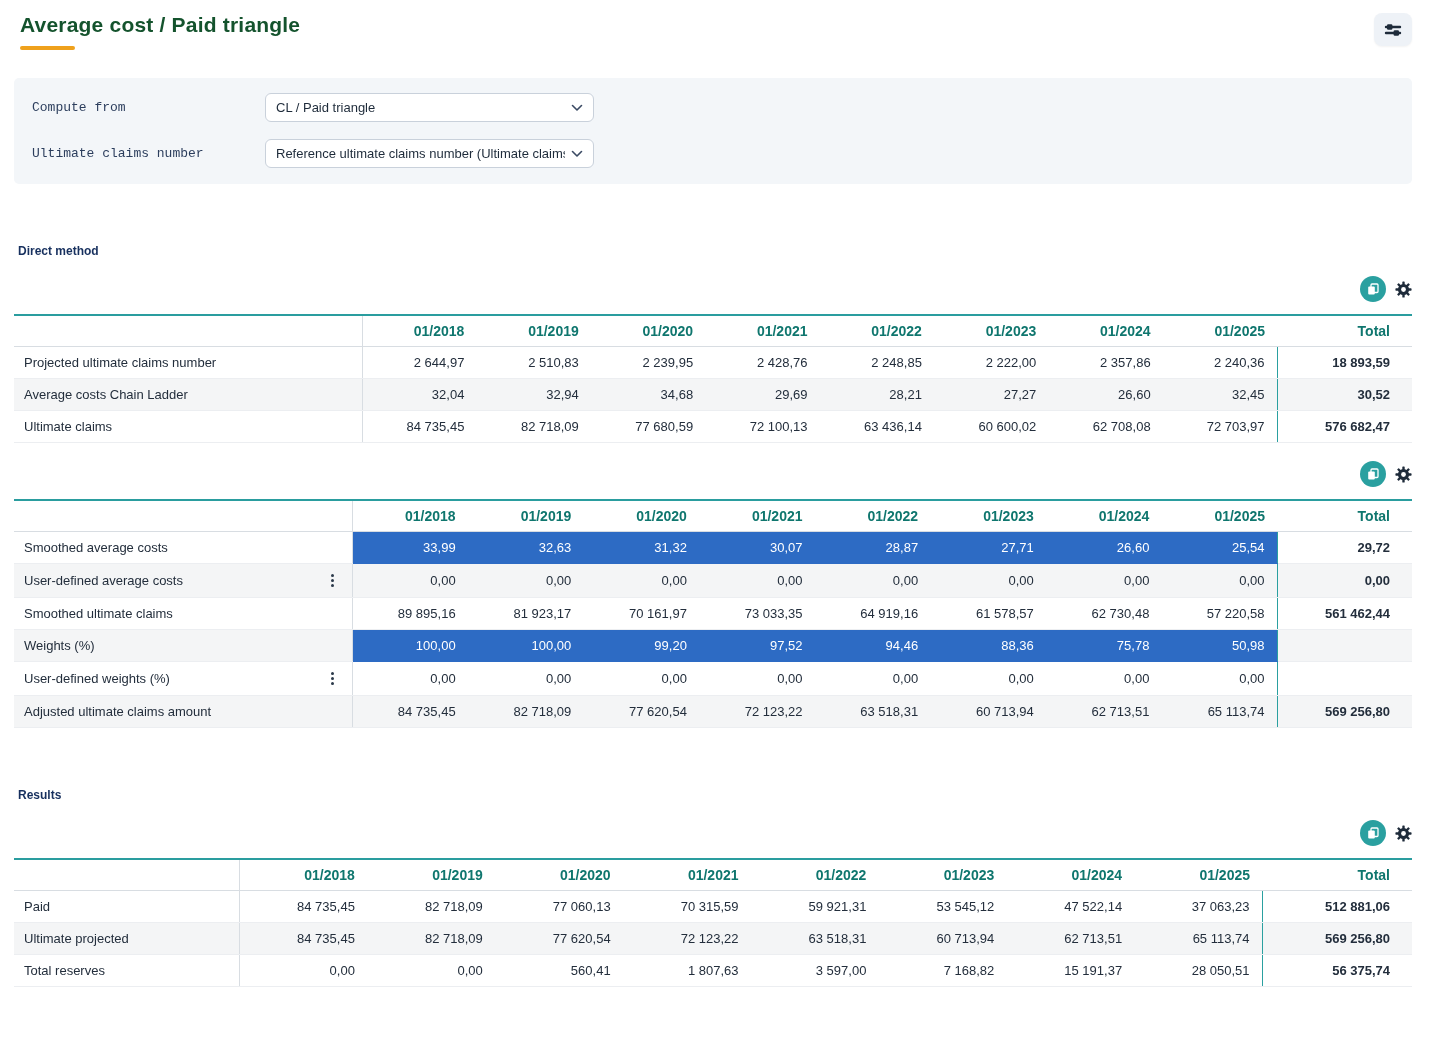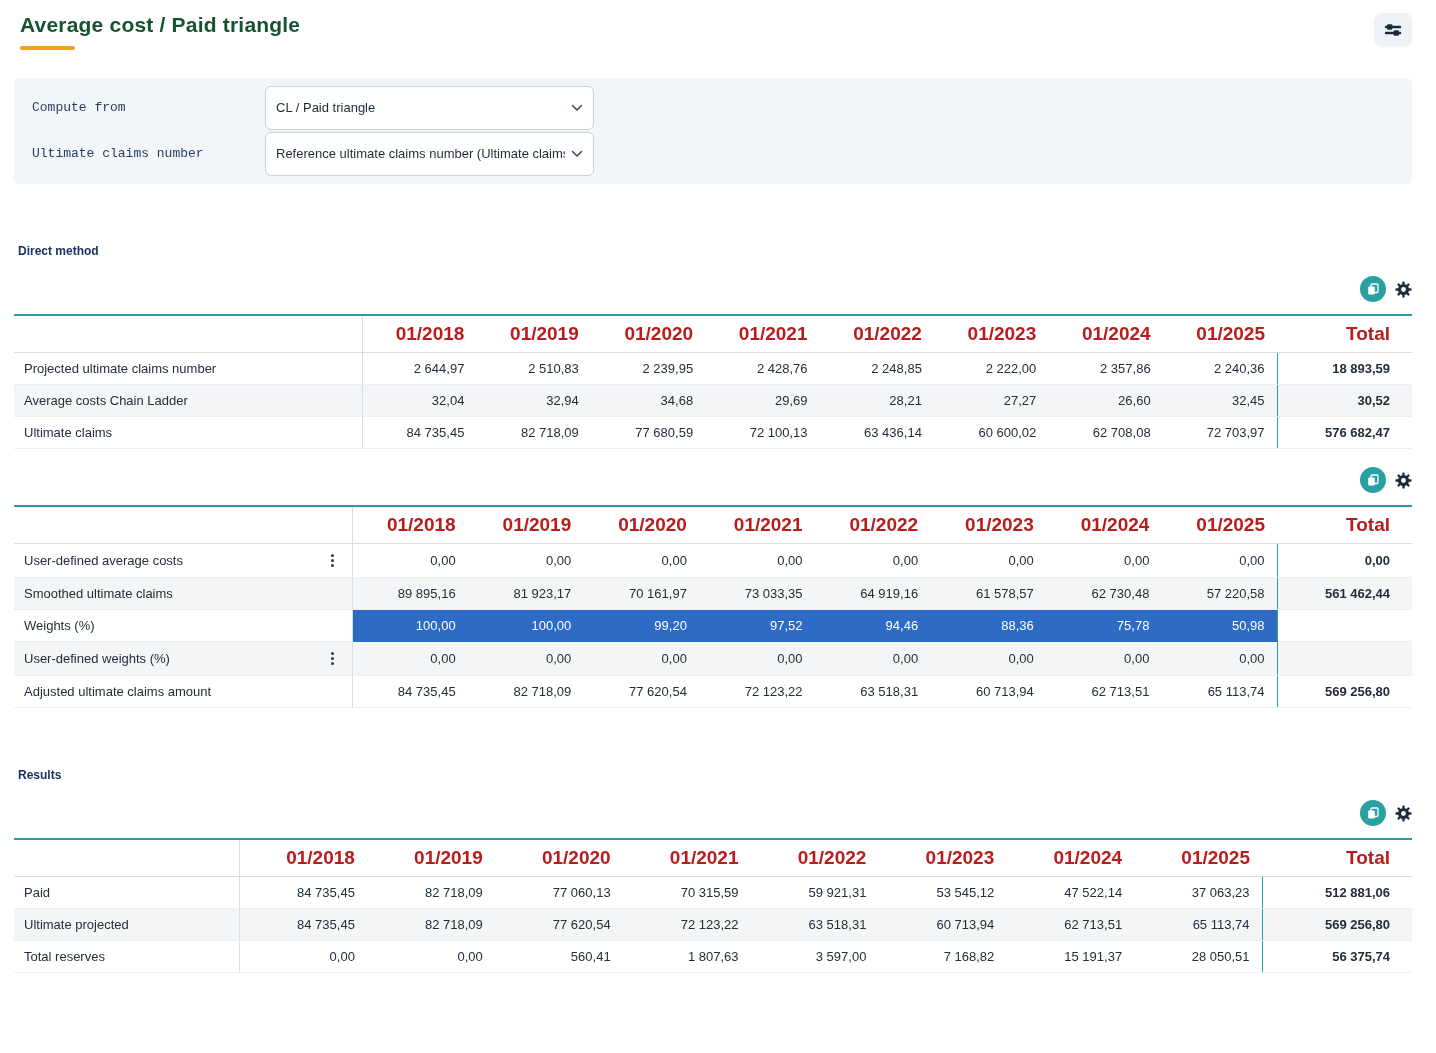--- a/index.html
+++ b/index.html
@@ -11,35 +11,35 @@
   .title-wrap h1 { font-size:21px; font-weight:bold; color:#14532d; letter-spacing:.2px; }
   .title-underline { width:55px; height:4px; background:#efa11c; border-radius:2px; margin-top:9px; }
   .hdr-settings-btn { width:38px; height:33px; border:none; background:#eef2f7; border-radius:8px;
     display:flex; align-items:center; justify-content:center; cursor:pointer; box-shadow:0 1px 2px rgba(0,0,0,.05); }
 
   
   .param-panel { margin:28px 0 0 0; background:#f3f6f9; border-radius:5px; padding:15px 18px 16px 18px; }
   .param-row { display:flex; align-items:center; height:29px; }
   .param-row + .param-row { margin-top:17px; }
   .param-label { width:233px; font-size:13px; color:#2c3e5d;font-family:Liberation Mono, monospace; }
-  .select-box { width:329px; height:44px; background:#fff; border:1px solid #c9d1db; border-radius:6px;
+  .select-box { width:329px; height:29px; background:#fff; border:1px solid #c9d1db; border-radius:6px;
     display:flex; align-items:center; padding:0 10px; cursor:pointer; }
   .select-box .sel-text { flex:1; font-size:13px; color:#1e2b3a; white-space:nowrap; overflow:hidden; }
   .select-box .chev { flex:none; margin-left:6px; display:flex; }
 
   
   .section-heading { margin-top:60px; font-size:12px; font-weight:bold; color:#17305e; padding-left:4px; }
   .table-toolbar { display:flex; justify-content:flex-end; align-items:center; gap:9px; margin-top:18px; margin-bottom:12px; }
   .copy-btn { width:26px; height:26px; border-radius:50%; border:none; background:#2aa0a0;
     display:flex; align-items:center; justify-content:center; cursor:pointer; }
   .gear-btn { border:none; background:transparent; display:flex; cursor:pointer; padding:0; }
 
   
   table { width:100%; border-collapse:collapse; table-layout:fixed; border-top:2px solid #2a9d9f; }
-  thead th { font-size:19px; font-weight:bold; color:#b91c1c; text-align:right;
+  thead th { font-size:14px; font-weight:bold; color:#0f766e; text-align:right;
     padding:7px 12px 7px 12px; border-bottom:1px solid #d8dde2; }
   thead th.label-col { border-right:1px solid #d8dde2; }
   thead th.total-col { padding-right:22px; }
   tbody td { font-size:13px; text-align:right; padding:8px 12px 8px 0; border-bottom:1px solid #eceef1; color:#232e3c; }
   tbody tr:nth-child(even) { background:#f4f5f6; }
   tbody td.label { text-align:left; padding-left:10px; border-right:1px solid #d8dde2; }
   tbody td.total { font-weight:bold; border-left:1px solid #2aa0a0; padding-right:22px; }
   tbody td.hl { background:#2d6bc4; color:#ffffff; border-bottom-color:#2d6bc4; }
   .lbl-wrap { display:flex; align-items:center; justify-content:space-between; }
   .kebab { border:none; background:transparent; cursor:pointer; display:flex; flex-direction:column; gap:2px; padding:2px 6px; }
@@ -243,20 +243,32 @@
             <th>01/2021</th>
             <th>01/2022</th>
             <th>01/2023</th>
             <th>01/2024</th>
             <th>01/2025</th>
             <th class="total-col">Total</th>
           </tr>
         </thead>
         <tbody>
           <tr>
+            <td class="label">Smoothed average costs</td>
+            <td class="hl">33,99</td>
+            <td class="hl">32,63</td>
+            <td class="hl">31,32</td>
+            <td class="hl">30,07</td>
+            <td class="hl">28,87</td>
+            <td class="hl">27,71</td>
+            <td class="hl">26,60</td>
+            <td class="hl">25,54</td>
+            <td class="total">29,72</td>
+          </tr>
+          <tr>
             <td class="label">
               <div class="lbl-wrap">
                 <span>User-defined average costs</span>
                 <button class="kebab">
                   <span class="dot"></span>
                   <span class="dot"></span>
                   <span class="dot"></span>
                 </button>
               </div>
             </td>

